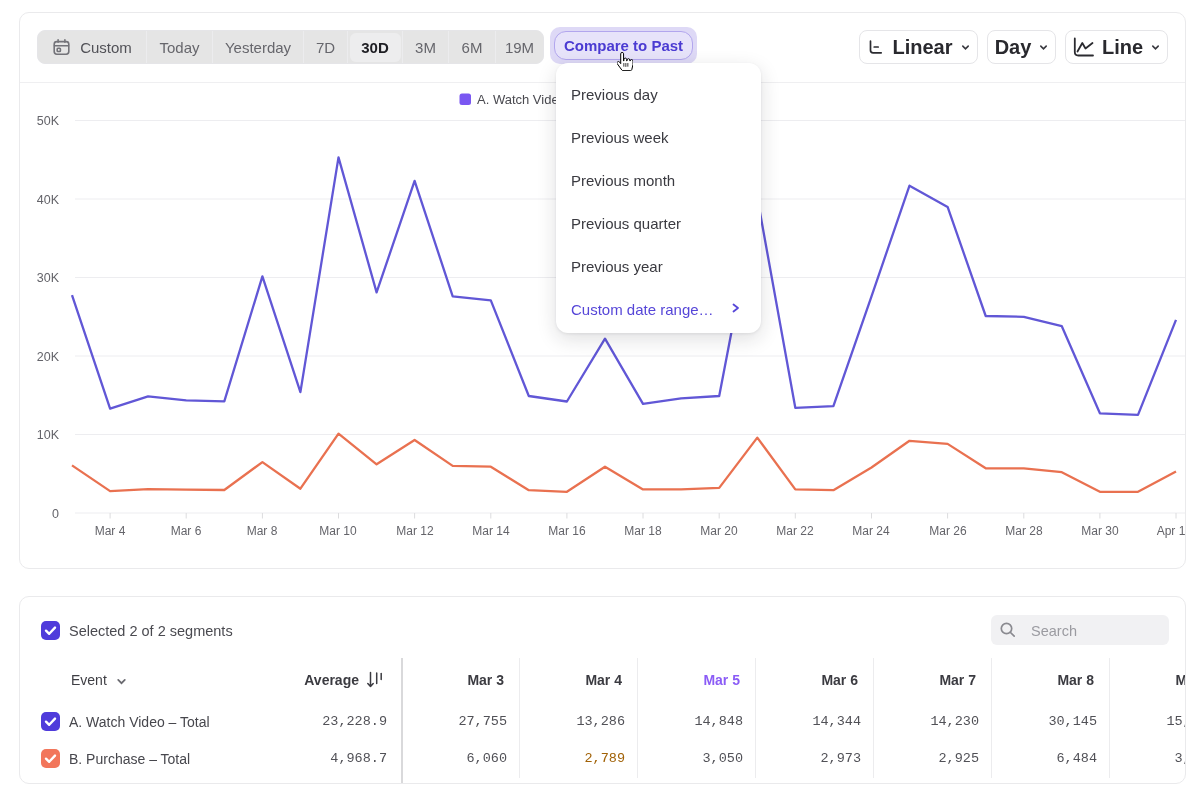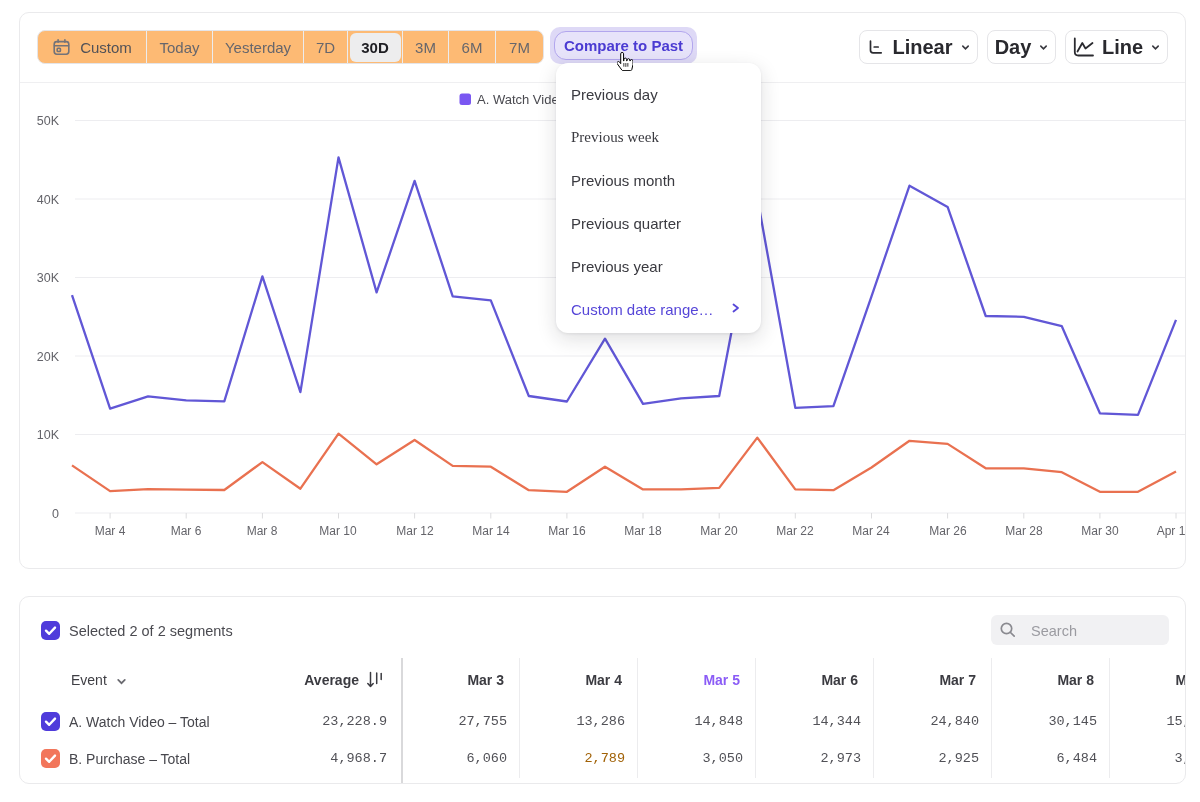--- a/index.html
+++ b/index.html
@@ -13,40 +13,40 @@
   .chev { display:inline-block; width:9px; height:9px; }
   .mono { font-family:"Liberation Mono", monospace; }
 </style>
 </head>
 <body>
 
 <div class="card" style="left:19px; top:12px; width:1167px; height:557px; overflow:hidden;"></div>
 
 <div class="abs" style="left:20px; top:82px; width:1165px; height:1px; background:#efeff1;"></div>
 
-<div class="abs" style="left:37px; top:30px; height:34px; display:flex; border:1px solid #e5e5e8; border-radius:8px; background:#fdba74; align-items:stretch;">
+<div class="abs" style="left:37px; top:30px; height:34px; display:flex; border:1px solid #e5e5e8; border-radius:8px; background:#e5e5e5; align-items:stretch;">
   <div class="seg" style="width:108px; display:flex; align-items:center; justify-content:center; gap:9px;">
     <svg width="19" height="19" viewBox="0 0 19 19" fill="none" stroke="#737379" stroke-width="1.6" stroke-linecap="round">
       <rect x="2.2" y="3.6" width="14.6" height="12.6" rx="2.6"></rect>
       <line x1="2.5" y1="7.8" x2="16.5" y2="7.8"></line>
       <line x1="6.1" y1="1.7" x2="6.1" y2="4.3"></line>
       <line x1="12.9" y1="1.7" x2="12.9" y2="4.3"></line>
       <rect x="5.2" y="10.3" width="3.2" height="3.2" rx="0.8"></rect>
     </svg>
     <span style="font-size:15px; color:#515157;">Custom</span>
   </div>
   <div class="seg" style="width:66px; border-left:1px solid #ececee; display:flex; align-items:center; justify-content:center; font-size:15px; color:#66666c;">Today</div>
   <div class="seg" style="width:91px; border-left:1px solid #ececee; display:flex; align-items:center; justify-content:center; font-size:15px; color:#66666c;">Yesterday</div>
   <div class="seg" style="width:44px; border-left:1px solid #ececee; display:flex; align-items:center; justify-content:center; font-size:15px; color:#66666c;">7D</div>
   <div class="seg" style="width:55px; border-left:1px solid #ececee; display:flex; align-items:center; justify-content:center;">
     <span style="background:#ededee; border-radius:6px; padding:6px 0; width:51px; text-align:center; font-size:15px; font-weight:bold; color:#1e1e23;">30D</span>
   </div>
   <div class="seg" style="width:46px; border-left:1px solid #ececee; display:flex; align-items:center; justify-content:center; font-size:15px; color:#66666c;">3M</div>
   <div class="seg" style="width:47px; border-left:1px solid #ececee; display:flex; align-items:center; justify-content:center; font-size:15px; color:#66666c;">6M</div>
-  <div class="seg" style="width:48px; border-left:1px solid #ececee; display:flex; align-items:center; justify-content:center; font-size:15px; color:#66666c;">7M</div>
+  <div class="seg" style="width:48px; border-left:1px solid #ececee; display:flex; align-items:center; justify-content:center; font-size:15px; color:#66666c;">19M</div>
 </div>
 
 <div class="abs" style="left:550px; top:27px; width:147px; height:37px; background:#ded9f6; border-radius:10px;"></div>
 <div class="abs" style="left:554px; top:31px; width:139px; height:29px; background:#e7e3fa; border:1px solid #b2a6ee; border-radius:12px; display:flex; align-items:center; justify-content:center; font-size:15px; font-weight:bold; color:#4b3bd2;">Compare to Past</div>
 
 <div class="btn" style="left:859px; top:30px; width:119px; height:34px; gap:8px;">
   <svg width="17" height="17" viewBox="0 0 17 17" fill="none" stroke="#2b2b30" stroke-width="1.7" stroke-linecap="round" stroke-linejoin="round">
     <path d="M3.5 2.2 V11.2 Q3.5 13.8 6.1 13.8 H14.2"></path>
     <path d="M7.2 8 H11.2"></path>
   </svg>
@@ -128,21 +128,21 @@
   <g>
     <rect x="459.5" y="93.5" width="11.5" height="11.5" rx="2.5" fill="#7a57f2"></rect>
     <text x="477" y="103.8" font-size="13" fill="#4a4a50">A. Watch Video - Total</text>
     <rect x="615.5" y="93.5" width="11.5" height="11.5" rx="2.5" fill="#f2765b"></rect>
     <text x="633" y="103.8" font-size="13" fill="#4a4a50">B. Purchase - Total</text>
   </g>
 </svg>
 
 <div class="abs" style="left:556px; top:63px; width:205px; height:270px; background:#fff; border-radius:12px; box-shadow:0 6px 20px rgba(25,25,35,0.14), 0 1px 3px rgba(25,25,35,0.08); z-index:5;"></div>
 <div class="abs" style="left:571px; top:86px; font-size:15px; color:#3a3a40; z-index:6;">Previous day</div>
-<div class="abs" style="left:571px; top:129px; font-size:15px; color:#3a3a40; z-index:6;font-family:Liberation Serif, serif;">Previous week</div>
+<div class="abs" style="left:571px; top:129px; font-size:15px; color:#3a3a40; z-index:6;">Previous week</div>
 <div class="abs" style="left:571px; top:172px; font-size:15px; color:#3a3a40; z-index:6;">Previous month</div>
 <div class="abs" style="left:571px; top:215px; font-size:15px; color:#3a3a40; z-index:6;">Previous quarter</div>
 <div class="abs" style="left:571px; top:258px; font-size:15px; color:#3a3a40; z-index:6;">Previous year</div>
 <div class="abs" style="left:571px; top:301px; font-size:15px; color:#5646d8; z-index:6;">Custom date range…</div>
 <svg class="abs" style="left:730px; top:302px; z-index:6;" width="11" height="12" viewBox="0 0 11 12" fill="none" stroke="#5646d8" stroke-width="1.8" stroke-linecap="round" stroke-linejoin="round">
     <path d="M3.5 2.5 L8 6 L3.5 9.5"></path>
   </svg>
 
 <svg class="abs" style="left:617px; top:52px; z-index:7;" width="16" height="19" viewBox="0 0 448 512">
   <path fill="#fff" stroke="#000" stroke-width="28" d="M448 240v96c0 3.084-.356 6.159-1.063 9.162l-32 136C410.686 499.23 394.562 512 376 512H168a40.004 40.004 0 0 1-32.35-16.473l-127.997-176c-12.993-17.866-9.043-42.883 8.822-55.876 17.867-12.994 42.884-9.043 55.877 8.823L104 315.992V40c0-22.091 17.909-40 40-40s40 17.909 40 40v200h8v-40c0-22.091 17.909-40 40-40s40 17.909 40 40v40h8v-24c0-22.091 17.909-40 40-40s40 17.909 40 40v24h8c0-22.091 17.909-40 40-40s40 17.909 40 40z"></path>
@@ -199,21 +199,21 @@
     <svg width="19" height="19" viewBox="0 0 19 19" fill="none" stroke="#fff" stroke-width="2.4" stroke-linecap="round" stroke-linejoin="round">
         <path d="M5 9.7 L8.2 12.8 L14 6.6"></path>
       </svg>
   </div>
   <div class="abs" style="left:49px; top:117px; font-size:14px; color:#47474d;">A. Watch Video – Total</div>
   <div class="abs mono" style="left:267px; top:117px; width:100px; text-align:right; font-size:13.5px; color:#515157;">23,228.9</div>
   <div class="abs mono" style="left:387px; top:117px; width:100px; text-align:right; font-size:13.5px; color:#515157;">27,755</div>
   <div class="abs mono" style="left:505px; top:117px; width:100px; text-align:right; font-size:13.5px; color:#515157;">13,286</div>
   <div class="abs mono" style="left:623px; top:117px; width:100px; text-align:right; font-size:13.5px; color:#515157;">14,848</div>
   <div class="abs mono" style="left:741px; top:117px; width:100px; text-align:right; font-size:13.5px; color:#515157;">14,344</div>
-  <div class="abs mono" style="left:859px; top:117px; width:100px; text-align:right; font-size:13.5px; color:#515157;">24,840</div>
+  <div class="abs mono" style="left:859px; top:117px; width:100px; text-align:right; font-size:13.5px; color:#515157;">14,230</div>
   <div class="abs mono" style="left:977px; top:117px; width:100px; text-align:right; font-size:13.5px; color:#515157;">30,145</div>
   <div class="abs mono" style="left:1095px; top:117px; width:100px; text-align:right; font-size:13.5px; color:#515157;">15,273</div>
 
   <div class="abs" style="left:21px; top:152px; width:19px; height:19px; background:#f2765b; border-radius:5px;">
     <svg width="19" height="19" viewBox="0 0 19 19" fill="none" stroke="#fff" stroke-width="2.4" stroke-linecap="round" stroke-linejoin="round">
         <path d="M5 9.7 L8.2 12.8 L14 6.6"></path>
       </svg>
   </div>
   <div class="abs" style="left:49px; top:154px; font-size:14px; color:#47474d;">B. Purchase – Total</div>
   <div class="abs mono" style="left:267px; top:154px; width:100px; text-align:right; font-size:13.5px; color:#515157;">4,968.7</div>

